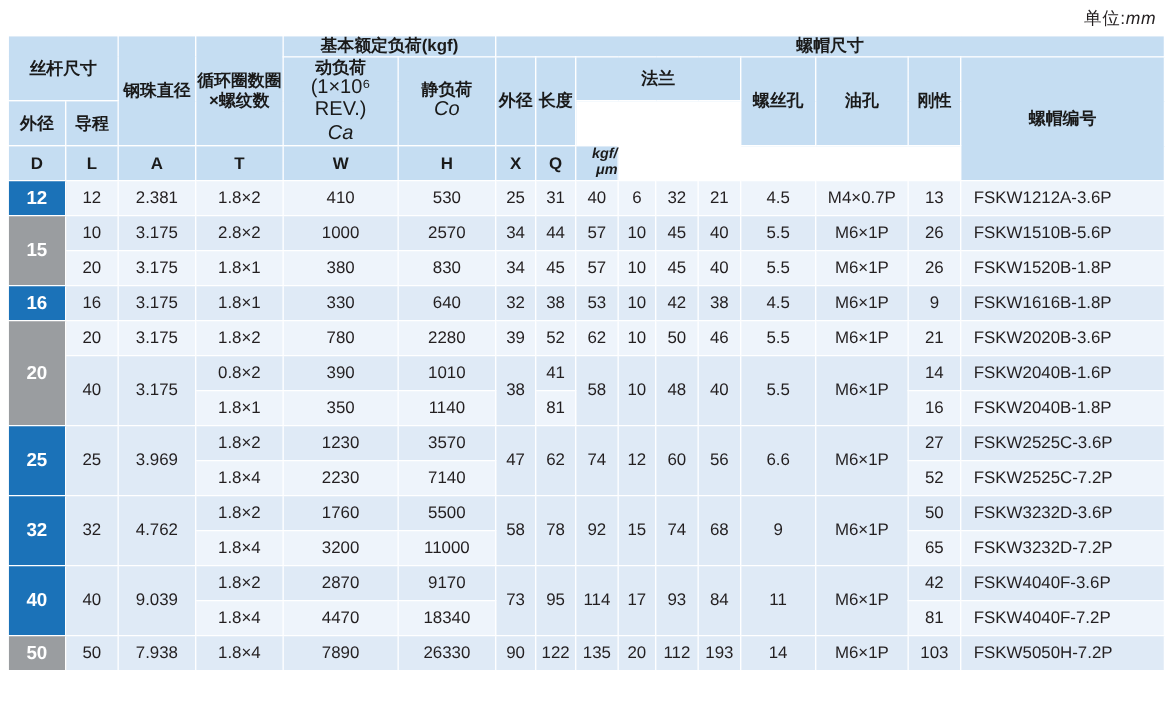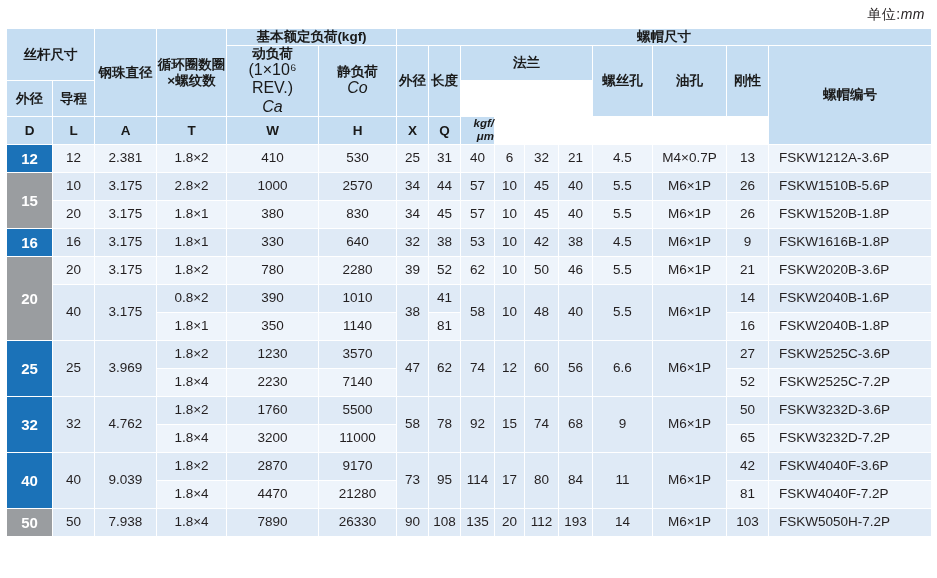--- a/index.html
+++ b/index.html
@@ -295,43 +295,43 @@
         <td rowspan="2" class="od b">40</td>
         <td rowspan="2">40</td>
         <td rowspan="2">9.039</td>
         <td>1.8×2</td>
         <td>2870</td>
         <td>9170</td>
         <td rowspan="2">73</td>
         <td rowspan="2">95</td>
         <td rowspan="2">114</td>
         <td rowspan="2">17</td>
-        <td rowspan="2">80</td>
+        <td rowspan="2">93</td>
         <td rowspan="2">84</td>
         <td rowspan="2">11</td>
         <td rowspan="2">M6×1P</td>
         <td>42</td>
         <td class="name">FSKW4040F-3.6P</td>
       </tr>
       <tr>
         <td>1.8×4</td>
         <td>4470</td>
-        <td>21280</td>
+        <td>18340</td>
         <td>81</td>
         <td class="name">FSKW4040F-7.2P</td>
       </tr>
       <tr class="alt">
         <td class="od g">50</td>
         <td>50</td>
         <td>7.938</td>
         <td>1.8×4</td>
         <td>7890</td>
         <td>26330</td>
         <td>90</td>
-        <td>108</td>
+        <td>122</td>
         <td>135</td>
         <td>20</td>
         <td>112</td>
         <td>193</td>
         <td>14</td>
         <td>M6×1P</td>
         <td>103</td>
         <td class="name">FSKW5050H-7.2P</td>
       </tr>
     </tbody>

